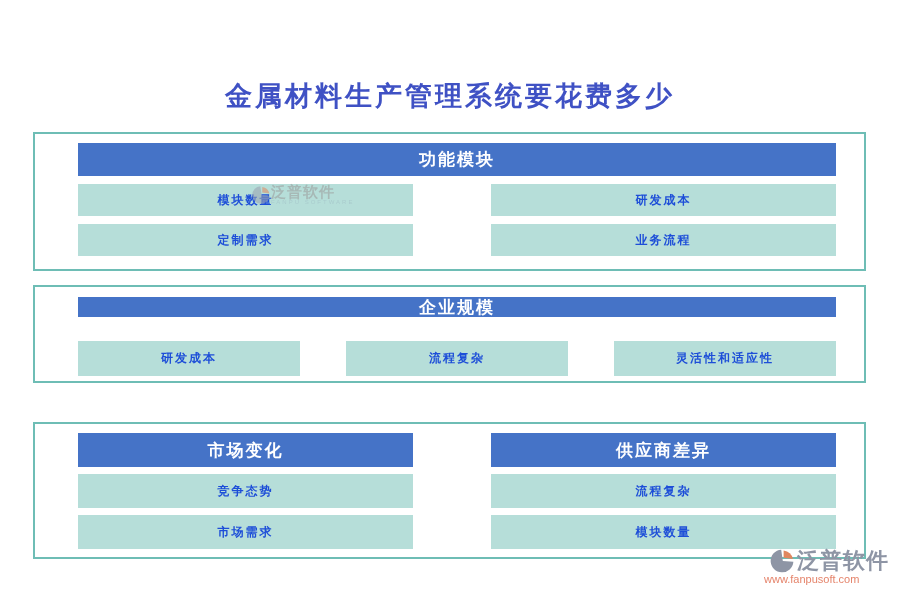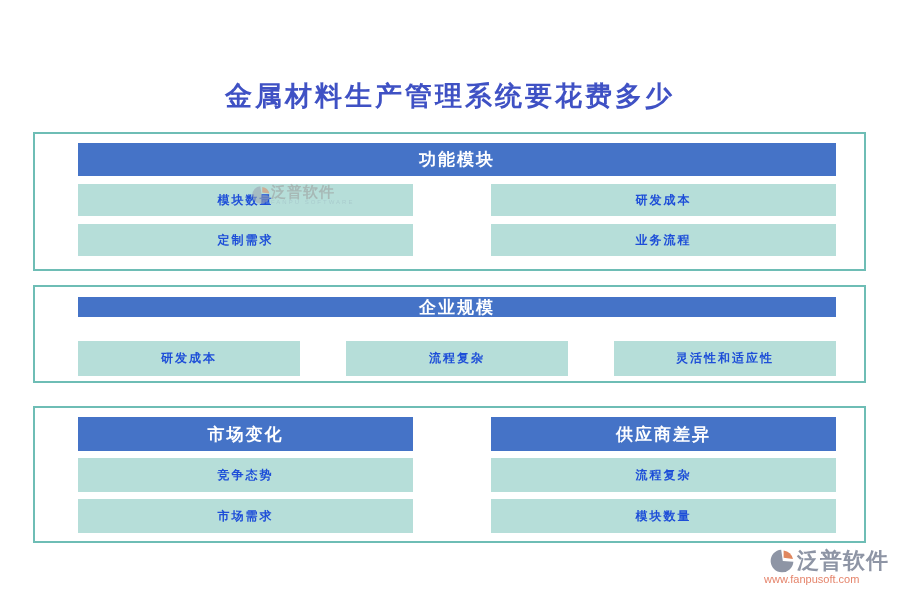--- a/index.html
+++ b/index.html
@@ -10,21 +10,21 @@
   .title {
     position:absolute; top:78px; left:0; width:100%; text-align:center;
     font-size:27px; font-weight:bold; color:#3f51c4; letter-spacing:3px;
   }
   .section {
     position:absolute; left:33px; width:833px; box-sizing:border-box;
     border:2px solid #6ebdb5; background:#ffffff;
   }
   .s1 { top:132px; height:139px; }
   .s2 { top:285px; height:98px;  }
-  .s3 { top:406px; height:137px; }
+  .s3 { top:422px; height:137px; }
 
   .bar {
     background:#4573c7; color:#ffffff; font-weight:bold; font-size:17px;
     text-align:center; display:flex; align-items:center; justify-content:center;
     letter-spacing:2px;
   }
   .item {
     background:#b6ded9; color:#1d4ed8; font-weight:bold; font-size:12px;
     text-align:left; display:flex; align-items:center; justify-content:center;
     letter-spacing:2px;

